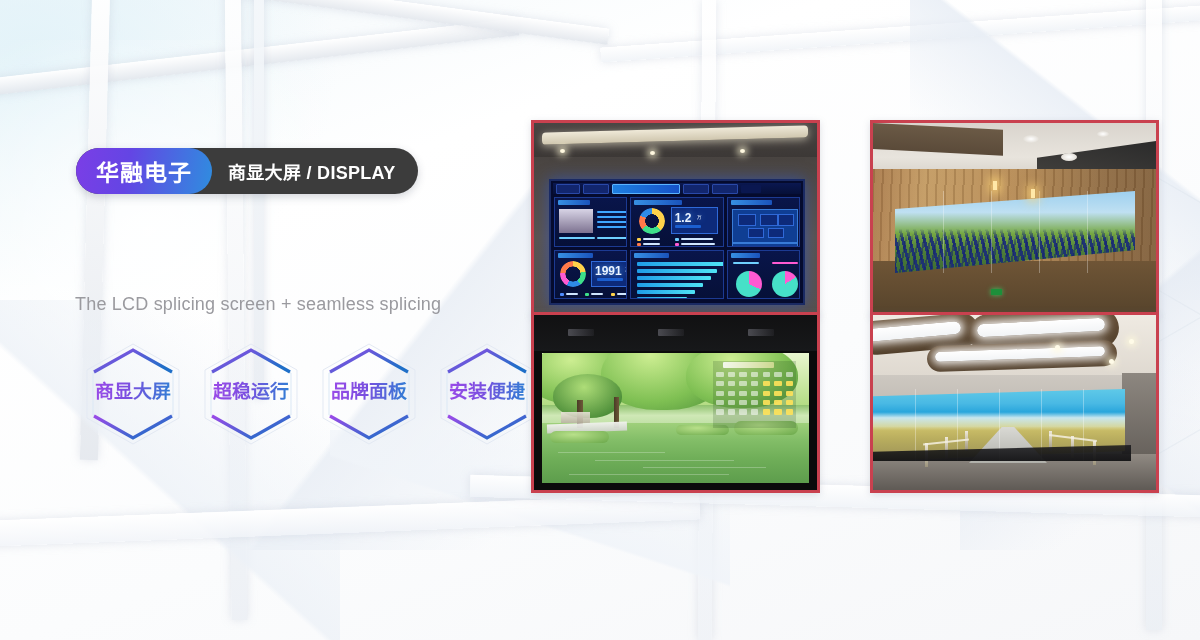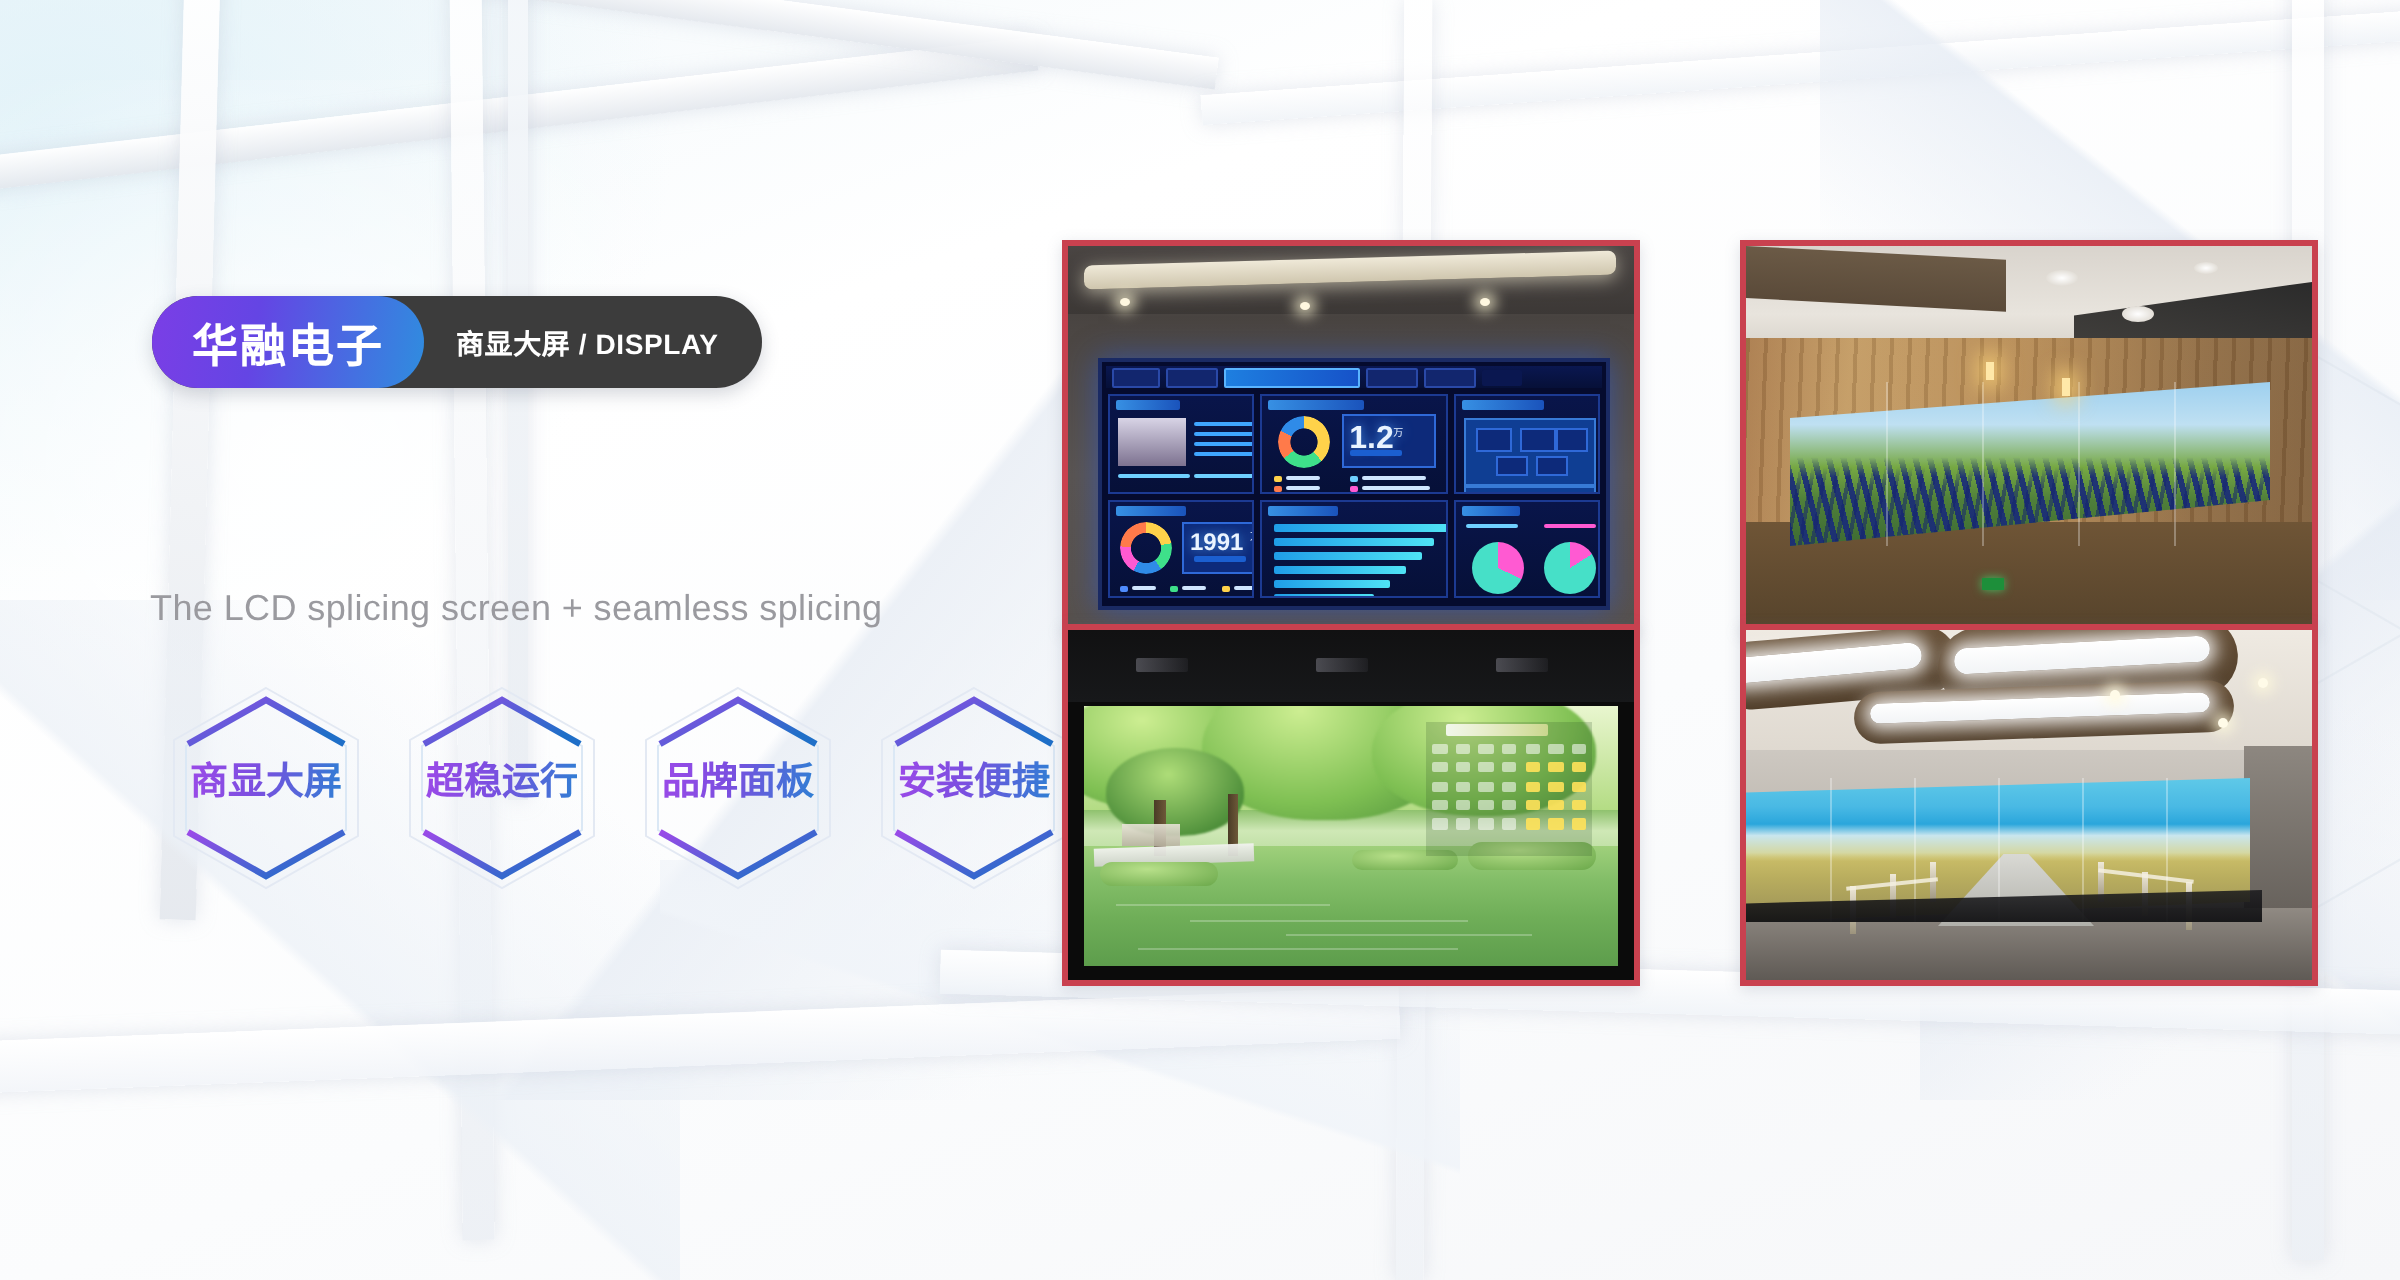--- a/index.html
+++ b/index.html
@@ -71,21 +71,21 @@
   }
   .brand-pill .brand-left{
     display:flex;align-items:center;justify-content:center;
     padding:0 20px;border-radius:23px;
     background:linear-gradient(100deg,#7b3ee6 0%,#6445e4 38%,#2f8ddf 100%);
     color:#ffffff;font-size:23px;font-weight:700;letter-spacing:1px;
     white-space:nowrap;
   }
   .brand-pill .brand-right{
     display:flex;align-items:center;padding:0 22px 0 16px;
-    color:#ffffff;font-size:14px;font-weight:700;letter-spacing:.3px;white-space:nowrap;
+    color:#ffffff;font-size:18px;font-weight:700;letter-spacing:.3px;white-space:nowrap;
   }
 
   
   .headline{
     position:absolute;left:0;top:225px;white-space:nowrap;
     font-size:48px;font-weight:700;color:#4d4d4d;letter-spacing:.5px;
     line-height:1.05;
   }
   .subhead{
     position:absolute;left:3px;top:294px;white-space:nowrap;
@@ -375,21 +375,21 @@
             <div class="bar" style="left:4px;top:39px;width:36px;height:2px;background:#6fd0ff;"></div>
             <div class="bar" style="left:42px;top:39px;width:34px;height:2px;background:#6fd0ff;"></div>
           </div>
 
           <div class="card">
             <div class="ctitle" style="width:52%;"></div>
             <div class="donut" style="left:8px;top:10px;width:26px;height:26px;
               background:conic-gradient(#ffd24a 0 38%,#3ee08a 38% 64%,#ff7a4a 64% 82%,#2f8be8 82% 100%);
               -webkit-mask:radial-gradient(circle,transparent 36%,#000 38%);mask:radial-gradient(circle,transparent 36%,#000 38%);"></div>
             <div class="minibox" style="left:40px;top:9px;width:45px;height:25px;"></div>
-            <div class="bignum" style="left:44px;top:14px;font-size:16px;">1.2</div>
+            <div class="bignum" style="left:44px;top:14px;font-size:12px;">1.2</div>
             <div class="bignum" style="left:66px;top:17px;font-size:5px;font-weight:400;">万</div>
             <div class="bar" style="left:44px;top:27px;width:26px;height:3px;background:#1b5fd0;"></div>
             <div class="lg" style="left:6px;top:40px;background:#ffd24a;"></div>
             <div class="bar" style="left:12px;top:40px;width:17px;height:2px;background:#cfe6ff;"></div>
             <div class="lg" style="left:6px;top:45px;background:#ff7a4a;"></div>
             <div class="bar" style="left:12px;top:45px;width:17px;height:2px;background:#cfe6ff;"></div>
 
             <div class="lg" style="left:44px;top:40px;background:#6fd0ff;"></div>
             <div class="bar" style="left:50px;top:40px;width:32px;height:2px;background:#cfe6ff;"></div>
             <div class="lg" style="left:44px;top:45px;background:#ff5ad2;"></div>

